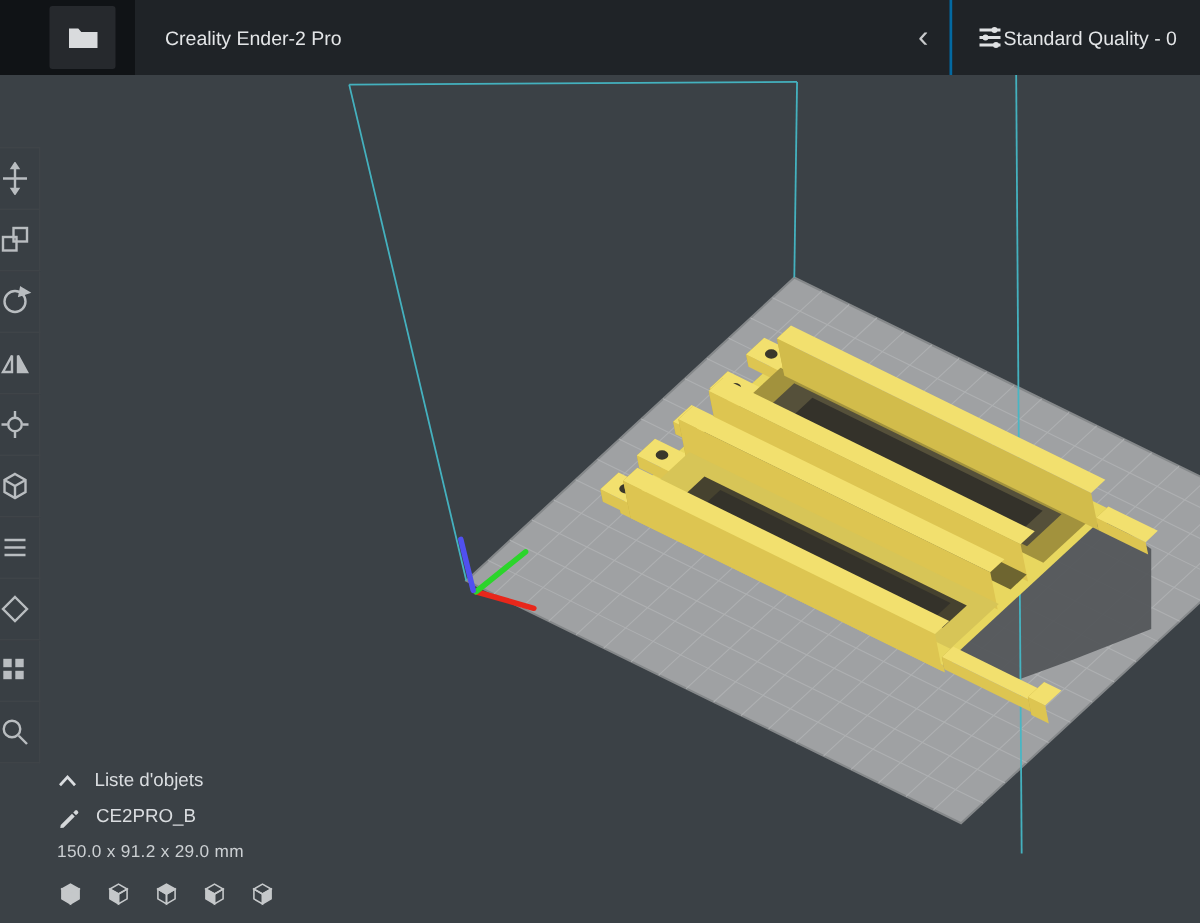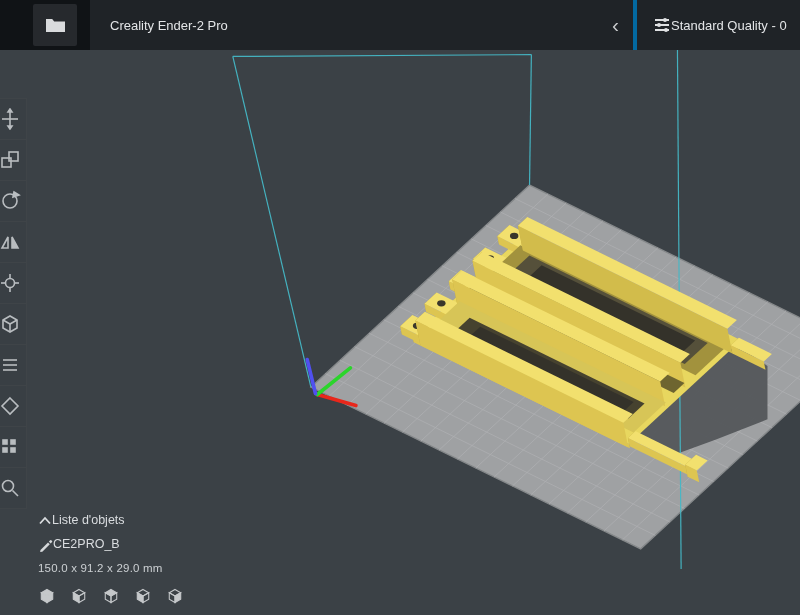--- a/index.html
+++ b/index.html
@@ -17,38 +17,38 @@
     margin:4px 0 4px 33px;width:44px;background:#26292d;border:none;
     border-radius:2px;display:flex;align-items:center;justify-content:center;
     cursor:pointer;flex:0 0 auto;
   }
   .panel{
     background:#1f2327;display:flex;align-items:center;
     color:#e3e5e7;font-size:13px;
   }
   .panel.printer{
     margin-left:13px;width:509px;padding:0 14px 0 20px;
-    justify-content:space-between;border-right:4px solid #0369a1;flex:0 0 auto;
+    justify-content:space-between;border-right:2px solid #0369a1;flex:0 0 auto;
   }
   .panel.settings{flex:1;padding-left:16px;overflow:hidden;white-space:nowrap}
   .chev{font-size:21px;color:#c8cacc;line-height:1;transform:translateY(-1px)}
   
   .toolstrip{position:absolute;left:-5px;top:98px;width:32px;z-index:5}
   .tool{
     height:40px;border:1px solid #3f4448;border-top:none;
     background:rgba(56,61,66,.5);display:flex;align-items:center;overflow:hidden;
     cursor:pointer;
   }
   .tool:first-child{border-top:1px solid #3f4448}
   .tool svg{margin-left:3px;flex:0 0 auto}
   
   #scene{position:absolute;top:50px;left:0;display:block}
   
   .objlist{position:absolute;left:38px;bottom:10px;z-index:5;color:#dadde0}
-  .row{display:flex;align-items:center;height:20px;font-size:12.5px;cursor:pointer}
+  .row{display:flex;align-items:center;gap:11px;height:20px;font-size:12.5px;cursor:pointer}
   .row.item{margin-top:4px}
   .dims{margin-top:8px;font-size:11.5px;color:#ccd0d3;letter-spacing:.2px}
   .views{display:flex;gap:14px;margin-top:13px}
   .views .vp{width:18px;height:18px;cursor:pointer;display:flex;align-items:center;justify-content:center;background:transparent;border:none;padding:0}
 </style>
 </head>
 <body>
 
 <div class="topbar">
   <button class="open-btn">

